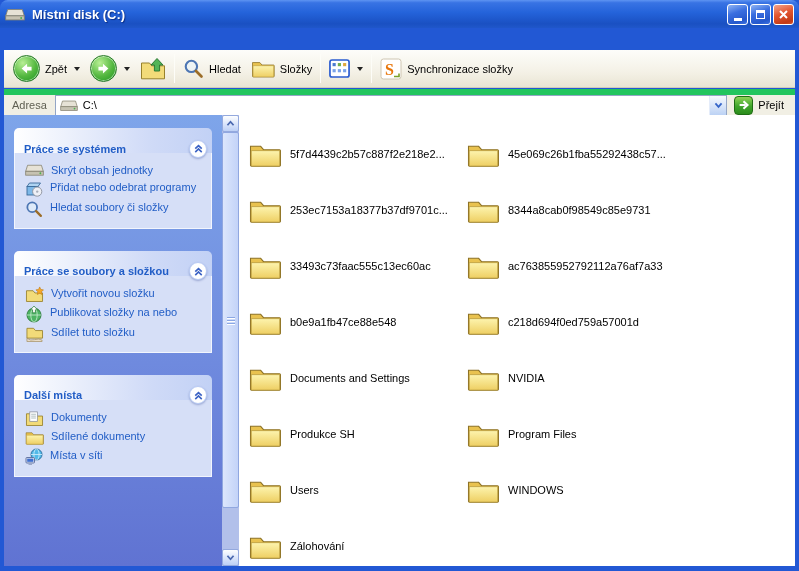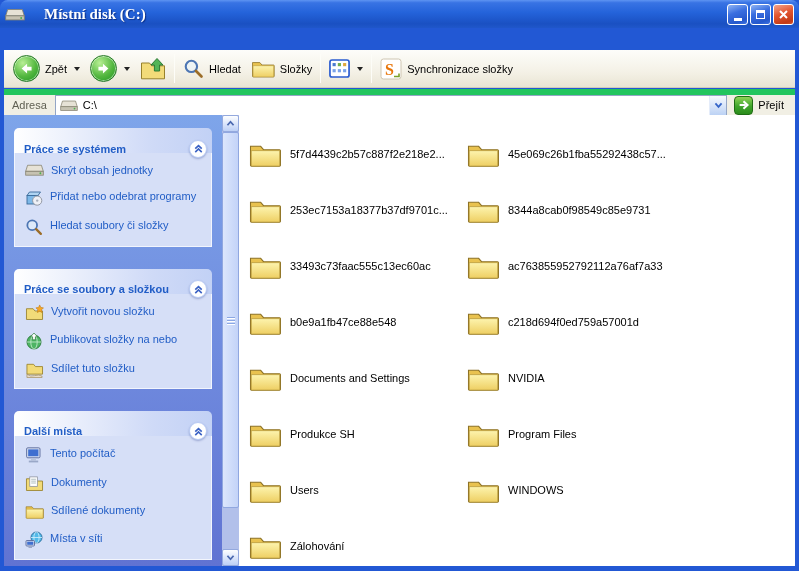--- a/index.html
+++ b/index.html
@@ -6,22 +6,22 @@
   html,body { background:#d8d4c8; }
   body { font-family: "Liberation Sans", "DejaVu Sans", sans-serif; font-size:11px; }
 
   .window { position:relative; width:799px; height:571px; background:#2258d4; overflow:hidden; }
 
   
   .titlebar { position:absolute; top:0; left:0; right:0; height:28px;
     border-radius:8px 8px 0 0;
     background:linear-gradient(180deg,#5e94f2 0%,#3873e4 10%,#2463da 45%,#1a50c2 85%,#2057ca 100%);
     display:flex; align-items:center; padding:0 5px; }
-  .title-text { color:#fff; font-weight:bold; font-size:15px; margin-left:19px;
-    text-shadow:1px 1px 1px #0c2f86;font-family:Liberation Serif, serif; }
+  .title-text { color:#fff; font-weight:bold; font-size:13px; margin-left:7px;
+    text-shadow:1px 1px 1px #0c2f86; }
   .win-controls { margin-left:auto; display:flex; gap:2px; }
   .wbtn { width:21px; height:21px; border:1px solid #fff; border-radius:3px;
     display:flex; align-items:center; justify-content:center; }
   .wbtn.blue { background:linear-gradient(160deg,#8fb4f4 0%,#3a6fe0 40%,#2558cc 80%,#3e72e2 100%); }
   .wbtn.red  { background:linear-gradient(160deg,#f2a48b 0%,#e3552f 45%,#c23a15 85%,#d8542c 100%); }
   .glyph-min { width:8px; height:3px; background:#fff; align-self:flex-end; margin:0 0 3px 0; }
   .glyph-max { width:9px; height:9px; border:1px solid #fff; border-top:3px solid #fff; }
 
   
   .menubar { position:absolute; top:28px; left:4px; right:4px; height:21px;
@@ -67,21 +67,21 @@
     padding:13px 10px 0 10px; overflow:hidden; }
   .panel { margin-bottom:22px; }
   .panel-header { height:25px; border-radius:5px 5px 0 0;
     background:linear-gradient(90deg,#ffffff 0%,#cfdaf7 70%,#c2d1f5 100%);
     display:flex; align-items:center; padding:16px 5px 0 10px;
     color:#215dc6; font-weight:bold; cursor:pointer; }
   .chev { margin-left:auto; width:18px; height:18px; border-radius:50%; background:#fff;
     border:1px solid #b9cbf4; display:flex; align-items:center; justify-content:center;
     box-shadow:0 1px 2px rgba(40,60,140,.35); }
   .panel-body { background:#d6dff7; border:1px solid #f2f5fd; border-top:none;
-    padding:10px 4px 10px 10px; display:flex; flex-direction:column; gap:11px; }
+    padding:10px 4px 10px 10px; display:flex; flex-direction:column; gap:2px; }
   .task { display:flex; align-items:flex-start; gap:7px; color:#215dc6; cursor:pointer;
     line-height:1.35; }
   .task .icn { flex-shrink:0; }
 
   .sb-scroll { position:absolute; left:218px; top:0; width:17px; height:100%; background:#b2c0ea; }
   .sc-btn { position:absolute; left:0; width:17px; height:17px;
     background:linear-gradient(180deg,#fdfeff 0%,#d9e4fb 55%,#bdd0f6 100%);
     border:1px solid #94a9de; border-radius:2px;
     display:flex; align-items:center; justify-content:center; }
   .sc-btn.up { top:0; } .sc-btn.down { bottom:0; }
@@ -377,26 +377,20 @@
         <div class="panel-header">
           <span>Další místa</span>
           <span class="chev">
             <svg width="13" height="13">
                 <use href="#s-chevup"></use>
               </svg>
           </span>
         </div>
         <div class="panel-body">
           <div class="task">
-            <svg class="icn" width="18" height="18">
-                <use href="#s-computer"></use>
-              </svg>
-            <span>Tento počítač</span>
-          </div>
-          <div class="task">
             <svg class="icn" width="19" height="17">
                 <use href="#s-docsfolder"></use>
               </svg>
             <span>Dokumenty</span>
           </div>
           <div class="task">
             <svg class="icn" width="19" height="17">
                 <use href="#s-folder"></use>
               </svg>
             <span>Sdílené dokumenty</span>

